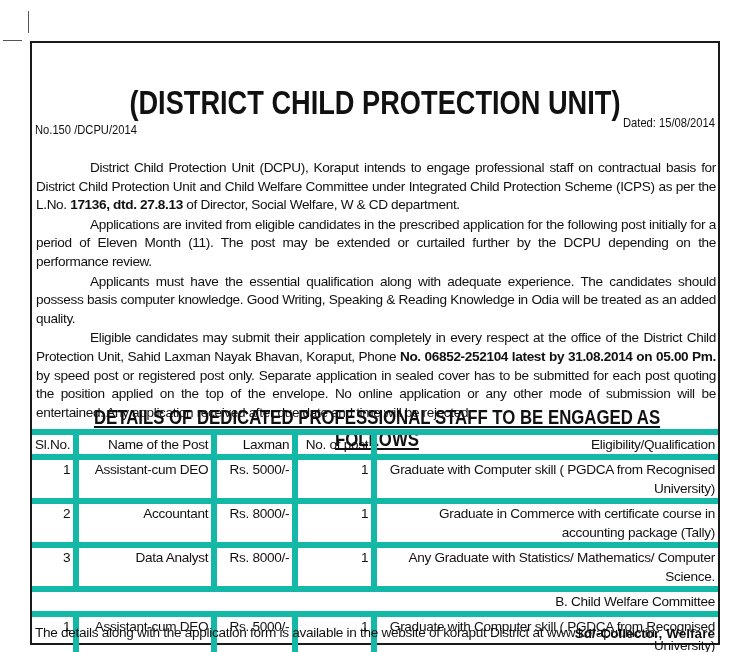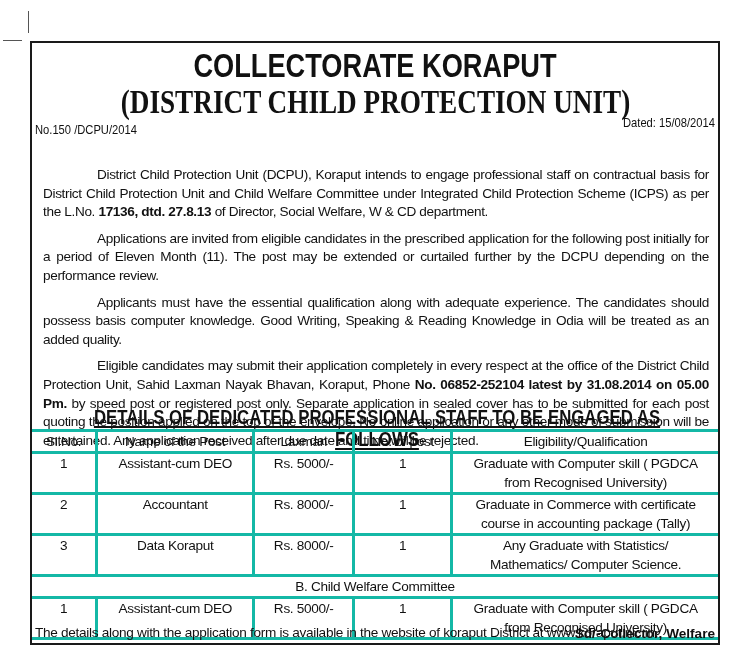--- a/index.html
+++ b/index.html
@@ -8,48 +8,48 @@
 
   .crop-v { position: absolute; left: 28px; top: 11px; width: 1px; height: 22px; background: #555; }
   .crop-h { position: absolute; left: 3px; top: 40px; width: 19px; height: 1px; background: #555; }
 
   .frame { position: absolute; left: 30px; top: 41px; width: 686px; height: 600px;
            border: 2px solid #1a1a1a; box-sizing: content-box; }
 
   .title1 { position: absolute; left: 0; right: 0; top: 2px; text-align: center;
             font-weight: bold; font-size: 34px; line-height: 40px; }
   .title2 { position: absolute; left: 0; right: 0; top: 39px; text-align: center;
-            font-weight: bold; font-size: 34px; line-height: 40px; font-family: Liberation Serif, serif; }
+            font-weight: bold; font-size: 34px; line-height: 40px; }
   .title1 span, .title2 span { display: inline-block; transform: scaleX(0.80); }
 
   .refno { position: absolute; left: 3px; top: 79px; font-size: 13px; }
   .refno span, .dated span { display: inline-block; transform: scaleX(0.86); transform-origin: 0 0; }
   .dated { position: absolute; right: 3px; top: 72px; font-size: 13px; text-align: right; }
   .dated span { transform-origin: 100% 0; }
 
   .advt { position: absolute; left: 0; right: 0; top: 82px; text-align: center;
           font-weight: bold; font-size: 30px; line-height: 30px; }
   .advt span { display: inline-block; transform: scaleX(0.84); text-decoration: underline;
                text-decoration-thickness: 2px; text-underline-offset: 3px; }
 
   .body-text { position: absolute; left: 3px; width: 682px; top: 115px;
                font-size: 13.6px; line-height: 18.6px; }
-  .body-text p { margin: 8px; text-align: justify; text-indent: 54px;
+  .body-text p { margin: 1px; text-align: justify; text-indent: 54px;
                  letter-spacing: -0.35px; word-spacing: 0px; }
   .body-text b { font-weight: bold; }
 
   .details-head { position: absolute; left: 4px; right: 0; top: 363px; text-align: center;
                   font-weight: bold; font-size: 19.5px; line-height: 22px; }
   .details-head span { display: inline-block; transform: scaleX(0.86); text-decoration: underline;
                        text-decoration-thickness: 2px; text-underline-offset: 2px; }
 
   table.posts { position: absolute; left: 0; top: 386px; width: 686px; border-collapse: collapse;
                 font-size: 13.6px; letter-spacing: -0.3px; }
-  table.posts td, table.posts th { border: 3px solid #14b8a6; padding: 0 14px; vertical-align: top;
-                font-weight: normal; text-align: center; line-height: 19px; }
+  table.posts td, table.posts th { border: 6px solid #14b8a6; padding: 0 3px; vertical-align: top;
+                font-weight: normal; text-align: right; line-height: 19px; }
   table.posts tr.hdr th { border-bottom: 2px solid #222; height: 17px; }
   table.posts tr.two td { height: 38px; }
   table.posts tr.one td { height: 17px; }
   table.posts tr.section td { height: 17px; }
   table.posts tr td:first-child, table.posts tr th:first-child { border-left: none; }
   table.posts tr td:last-child, table.posts tr th:last-child { border-right: none; }
   .c1 { width: 34px; } .c2 { width: 126px; margin-top: 16px; } .c3 { width: 69px; } .c4 { width: 67px; }
 
   .footer-line { position: absolute; left: 3px; top: 581px; font-size: 13.6px; line-height: 18px;
                  letter-spacing: -0.3px; }
@@ -57,21 +57,20 @@
                line-height: 18px; }
 </style>
 </head>
 <body>
 
 <div class="crop-v"></div>
 <div class="crop-h"></div>
 
 <div class="frame">
 
-  <div class="title1"><span>COLLECTORATE KORAPUT</span></div>
   <div class="title2"><span>(DISTRICT CHILD PROTECTION UNIT)</span></div>
 
   <div class="refno"><span>No.150 /DCPU/2014</span></div>
   <div class="dated"><span>Dated: 15/08/2014</span></div>
 
 
   <div class="body-text">
     <p><span>District Child Protection Unit (DCPU), Koraput intends to engage professional staff on contractual basis for District Child Protection Unit and Child Welfare Committee under Integrated Child Protection Scheme (ICPS) as per the L.No. </span><b>17136, dtd. 27.8.13</b><span> of Director, Social Welfare, W &amp; CD department.</span></p>
     <p>Applications are invited from eligible candidates in the prescribed application for the following post initially for a period of Eleven Month (11). The post may be extended or curtailed further by the DCPU depending on the performance review.</p>
     <p>Applicants must have the essential qualification along with adequate experience. The candidates should possess basis computer knowledge. Good Writing, Speaking &amp; Reading Knowledge in Odia will be treated as an added quality.</p>
@@ -98,21 +97,21 @@
     </tr>
     <tr class="two">
       <td>2</td>
       <td>Accountant</td>
       <td>Rs. 8000/-</td>
       <td>1</td>
       <td>Graduate in Commerce with certificate course in accounting package (Tally)</td>
     </tr>
     <tr class="one">
       <td>3</td>
-      <td>Data Koraput</td>
+      <td>Data Analyst</td>
       <td>Rs. 8000/-</td>
       <td>1</td>
       <td>Any Graduate with Statistics/ Mathematics/ Computer Science.</td>
     </tr>
     <tr class="section">
       <td colspan="5">B. Child Welfare Committee</td>
     </tr>
     <tr class="two">
       <td>1</td>
       <td>Assistant-cum DEO</td>

